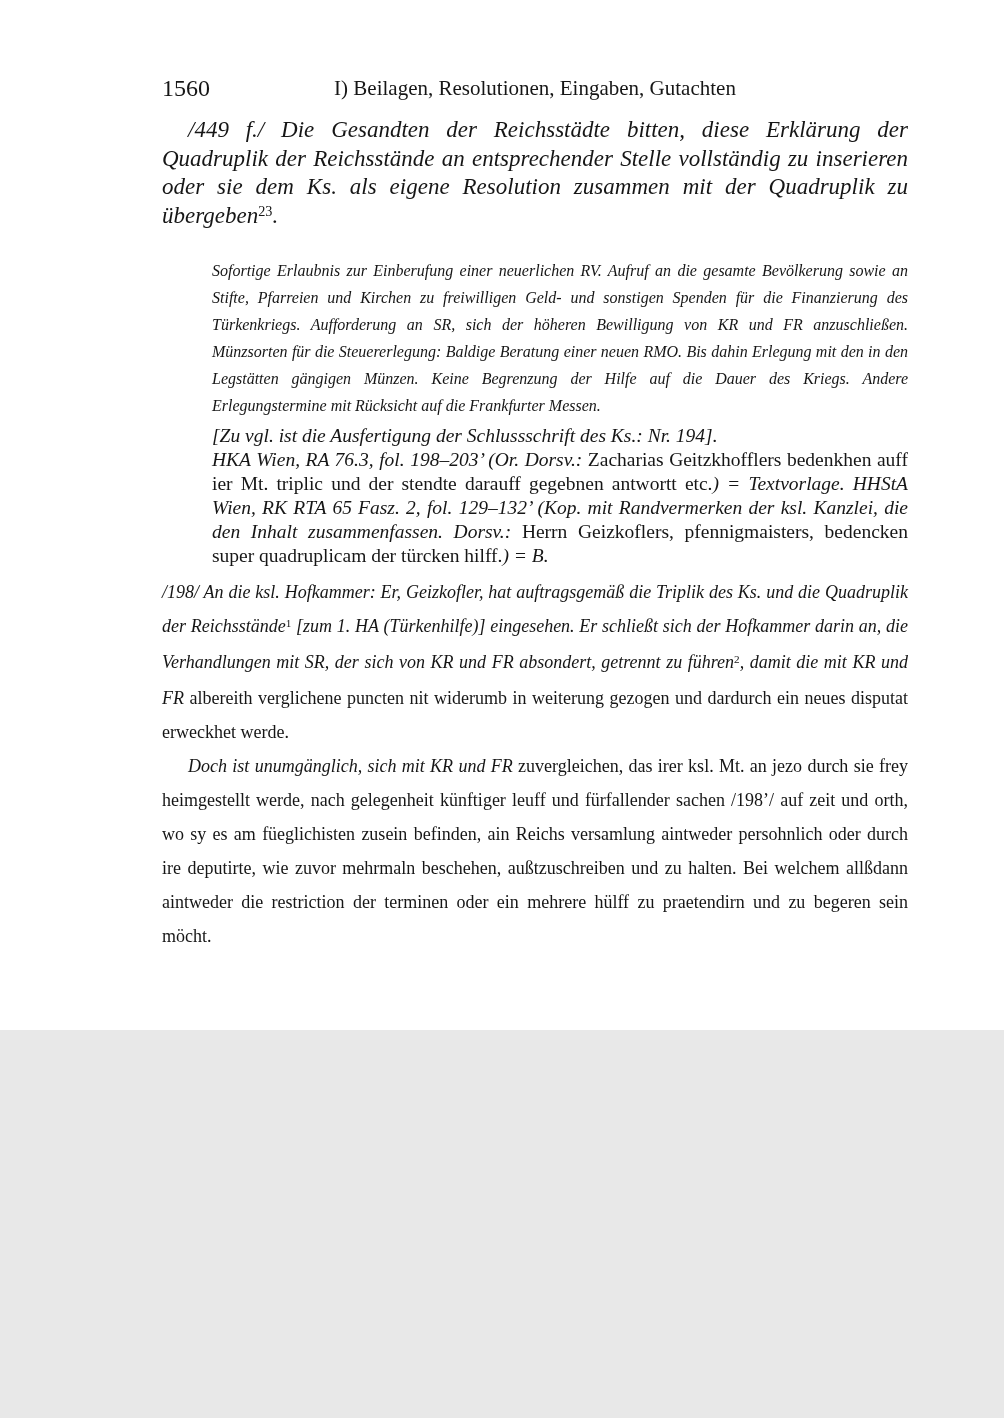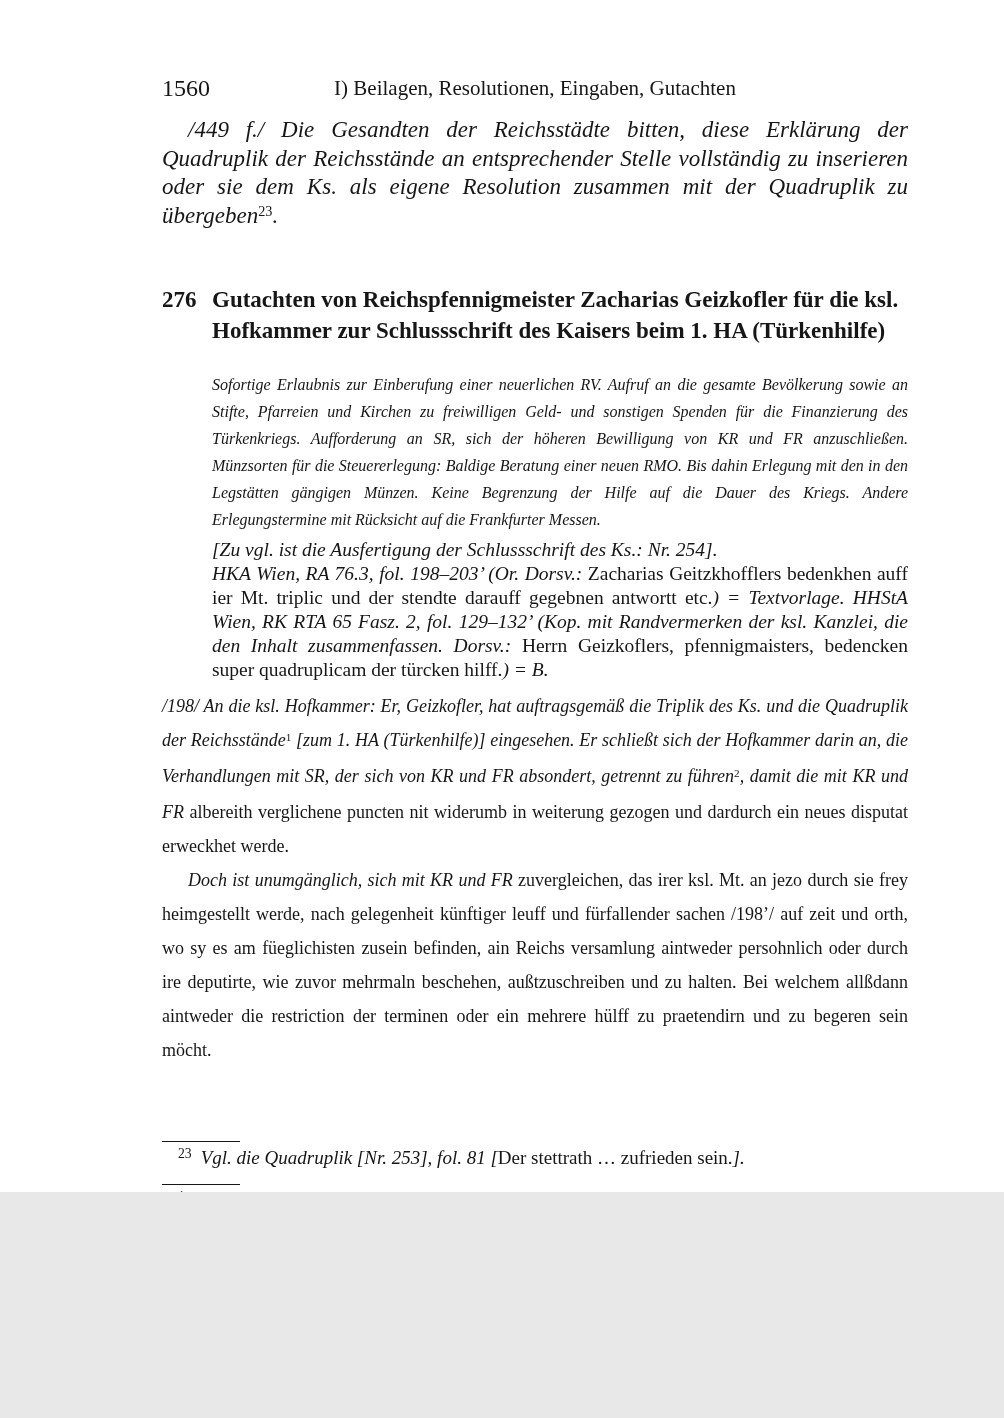--- a/index.html
+++ b/index.html
@@ -1,19 +1,19 @@
 <!DOCTYPE html>
 <html lang="de"><head>
 <meta charset="utf-8">
 <style>
   html, body { margin: 0; padding: 0; background: #e8e8e8; }
   .page {
     position: relative;
     width: 1004px;
-    height: 1192px;
+    height: 1030px;
     margin: 0 auto;
     background: #ffffff;
     color: #161616;
     font-family: "Liberation Serif", "DejaVu Serif", serif;
     overflow: hidden;
   }
   .content {
     position: absolute;
     left: 162px;
     top: 74px;
@@ -119,29 +119,25 @@
 <div class="page">
   <div class="content">
 
     <div class="header">
       <span class="page-number">1560</span>
       <div class="running-head">I) Beilagen, Resolutionen, Eingaben, Gutachten</div>
     </div>
 
     <p class="intro"><span class="run-i">/449 f./ Die Gesandten der Reichsstädte bitten, diese Erklärung der Quadruplik der Reichsstände an entsprechender Stelle vollständig zu inserieren oder sie dem Ks. als eigene Resolution zusammen mit der Quadruplik zu übergeben</span><span class="run-sup">23</span><span class="run-i">.</span></p>
 
-    <div class="section-heading">
-      <span class="section-number">276</span>
-      <span>Gutachten von Reichspfennigmeister Zacharias Geizkofler für die ksl. Hofkammer zur Schlussschrift des Kaisers beim 1. HA (Türkenhilfe)</span>
-    </div>
 
     <p class="summary"><span class="run-i">Sofortige Erlaubnis zur Einberufung einer neuerlichen RV. Aufruf an die gesamte Bevölkerung sowie an Stifte, Pfarreien und Kirchen zu freiwilligen Geld- und sonstigen Spenden für die Finanzierung des Türkenkriegs. Aufforderung an SR, sich der höheren Bewilligung von KR und FR anzuschließen. Münzsorten für die Steuererlegung: Baldige Beratung einer neuen RMO. Bis dahin Erlegung mit den in den Legstätten gängigen Münzen. Keine Begrenzung der Hilfe auf die Dauer des Kriegs. Andere Erlegungstermine mit Rücksicht auf die Frankfurter Messen.</span></p>
 
     <div class="source-note">
-      <p><span class="run-i">[Zu vgl. ist die Ausfertigung der Schlussschrift des Ks.: Nr. 254].</span></p>
+      <p><span class="run-i">[Zu vgl. ist die Ausfertigung der Schlussschrift des Ks.: Nr. 194].</span></p>
       <p><span class="run-i">HKA Wien, RA 76.3, fol. 198–203’ (Or. Dorsv.: </span><span class="run-r">Zacharias Geitzkhofflers bedenkhen auff ier Mt. triplic und der stendte darauff gegebnen antwortt etc.</span><span class="run-i">) = Textvorlage. HHStA Wien, RK RTA 65 Fasz. 2, fol. 129–132’ (Kop. mit Randvermerken der ksl. Kanzlei, die den Inhalt zusammenfassen. Dorsv.: </span><span class="run-r">Herrn Geizkoflers, pfennigmaisters, bedencken super quadruplicam der türcken hilff.</span><span class="run-i">) = B.</span></p>
     </div>
 
     <div class="body-text">
       <p><span class="run-i">/198/ An die ksl. Hofkammer: Er, Geizkofler, hat auftragsgemäß die Triplik des Ks. und die Quadruplik der Reichsstände</span><span class="run-sup">1</span><span class="run-i"> [zum 1. HA (Türkenhilfe)] eingesehen. Er schließt sich der Hofkammer darin an, die Verhandlungen mit SR, der sich von KR und FR absondert, getrennt zu führen</span><span class="run-sup">2</span><span class="run-i">, damit die mit KR und FR </span><span class="run-r">albereith verglichene puncten nit widerumb in weiterung gezogen und dardurch ein neues disputat erweckhet werde.</span></p>
       <p class="indent"><span class="run-i">Doch ist unumgänglich, sich mit KR und FR </span><span class="run-r">zuvergleichen, das irer ksl. Mt. an jezo durch sie frey heimgestellt werde, nach gelegenheit künftiger leuff und fürfallender sachen /198’/ auf zeit und orth, wo sy es am füeglichisten zusein befinden, ain Reichs versamlung aintweder persohnlich oder durch ire deputirte, wie zuvor mehrmaln beschehen, außtzuschreiben und zu halten. Bei welchem allßdann aintweder die restriction der terminen oder ein mehrere hülff zu praetendirn und zu begeren sein möcht.</span></p>
     </div>
 
   </div>
 

